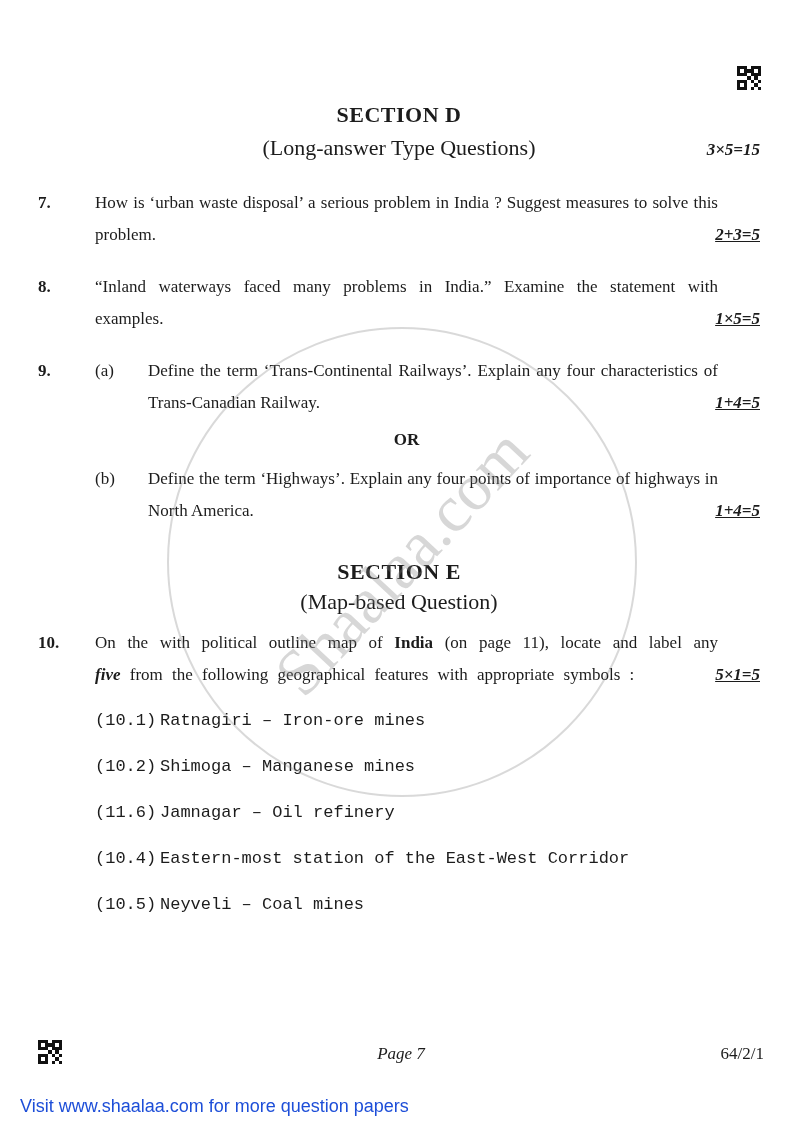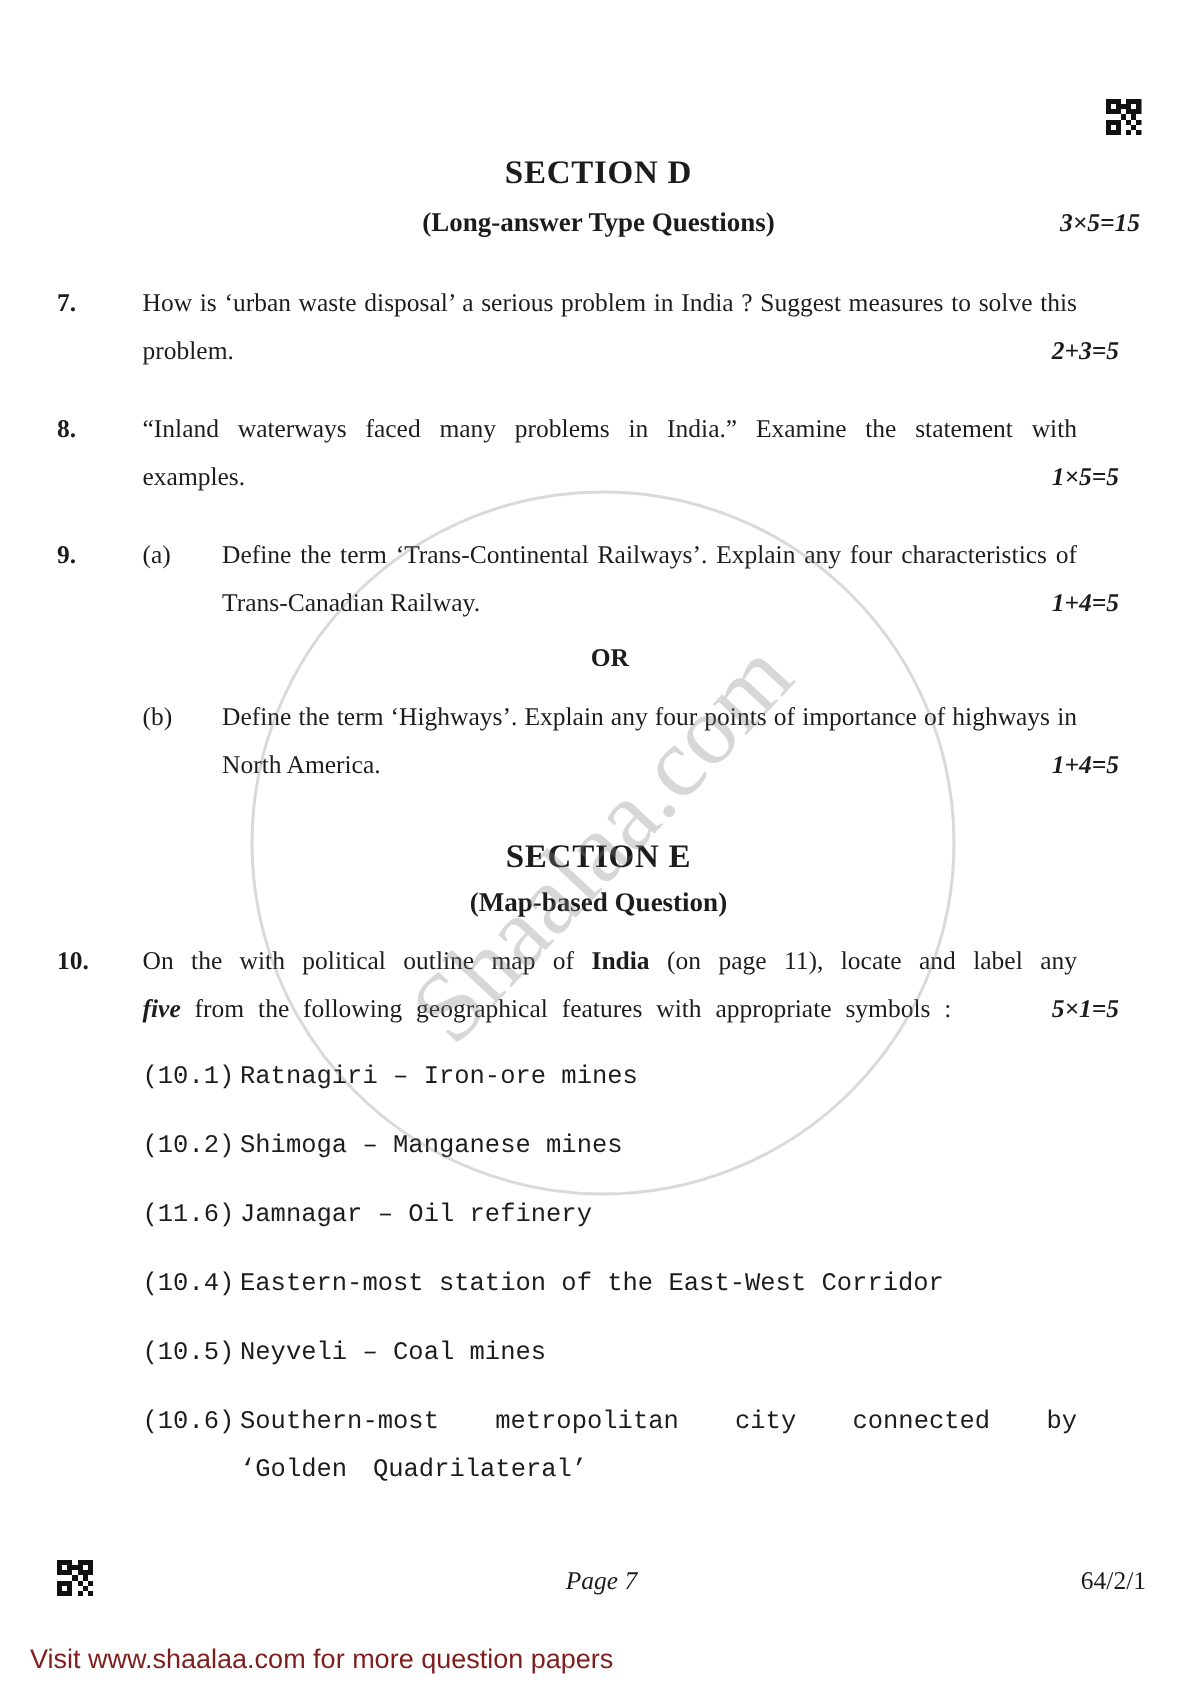--- a/index.html
+++ b/index.html
@@ -25,40 +25,40 @@
     font-weight: bold;
     line-height: 22px;
     letter-spacing: 0.5px;
   }
   .section-subtitle-row {
     position: relative;
     margin-top: 11px;
     line-height: 22px;
     text-align: center;
   }
-  .section-subtitle { font-weight: bold; font-size: 18px; }
+  .section-subtitle { font-weight: normal; font-size: 22px; }
   .marks {
     font-style: italic;
     font-weight: bold;
     font-size: 17px;
     white-space: nowrap;
   }
   .section-subtitle-row .marks { position: absolute; right: 0; bottom: 0; }
 
   .question { display: flex; margin-top: 20px; }
   .question.first { margin-top: 26px; }
   .q-num { flex: 0 0 57px; font-weight: bold; line-height: 32px; }
   .q-body { flex: 1; line-height: 32px; min-width: 0; }
   .q-para {
     position: relative;
     padding-right: 42px;
     text-align: justify;
     line-height: 32px;
   }
-  .q-para .marks { position: absolute; right: 14px; bottom: 0; line-height: 32px; }
+  .q-para .marks { position: absolute; right: 0; bottom: 0; line-height: 32px; text-decoration: underline; }
 
   .q8-para { word-spacing: 4px; }
   .q10-para { word-spacing: 5px; }
 
   .subq { display: flex; }
   .subq.second { margin-top: 7px; }
   .sub-label { flex: 0 0 53px; line-height: 32px; }
   .sub-body { flex: 1; min-width: 0; }
   .or-row {
     text-align: center;
@@ -120,21 +120,21 @@
   }
   .paper-code { position: absolute; right: 0; line-height: 28px; }
 
   .visit-line {
     position: absolute;
     left: 20px;
     top: 1096px;
     z-index: 1;
     font-family: "Liberation Sans", sans-serif;
     font-size: 18px;
-    color: #7f1d1d;
+    color: #1d4ed8;
   }
 </style>
 </head>
 <body>
 
 <div class="page">
 
   <div class="watermark">
     <span class="watermark-text">Shaalaa.com</span>
   </div>
@@ -244,24 +244,20 @@
             <div class="map-label">(11.6)</div>
             <div class="map-text">Jamnagar – Oil refinery</div>
           </div>
           <div class="map-item">
             <div class="map-label">(10.4)</div>
             <div class="map-text">Eastern-most station of the East-West Corridor</div>
           </div>
           <div class="map-item">
             <div class="map-label">(10.5)</div>
             <div class="map-text">Neyveli – Coal mines</div>
-          </div>
-          <div class="map-item wrap2">
-            <div class="map-label">(10.6)</div>
-            <div class="map-text">Southern-most metropolitan city connected by ‘Golden Quadrilateral’</div>
           </div>
         </div>
 
       </div>
     </div>
 
   </div>
 
   <div class="footer-row">
     <div class="qr qr-bottom">

